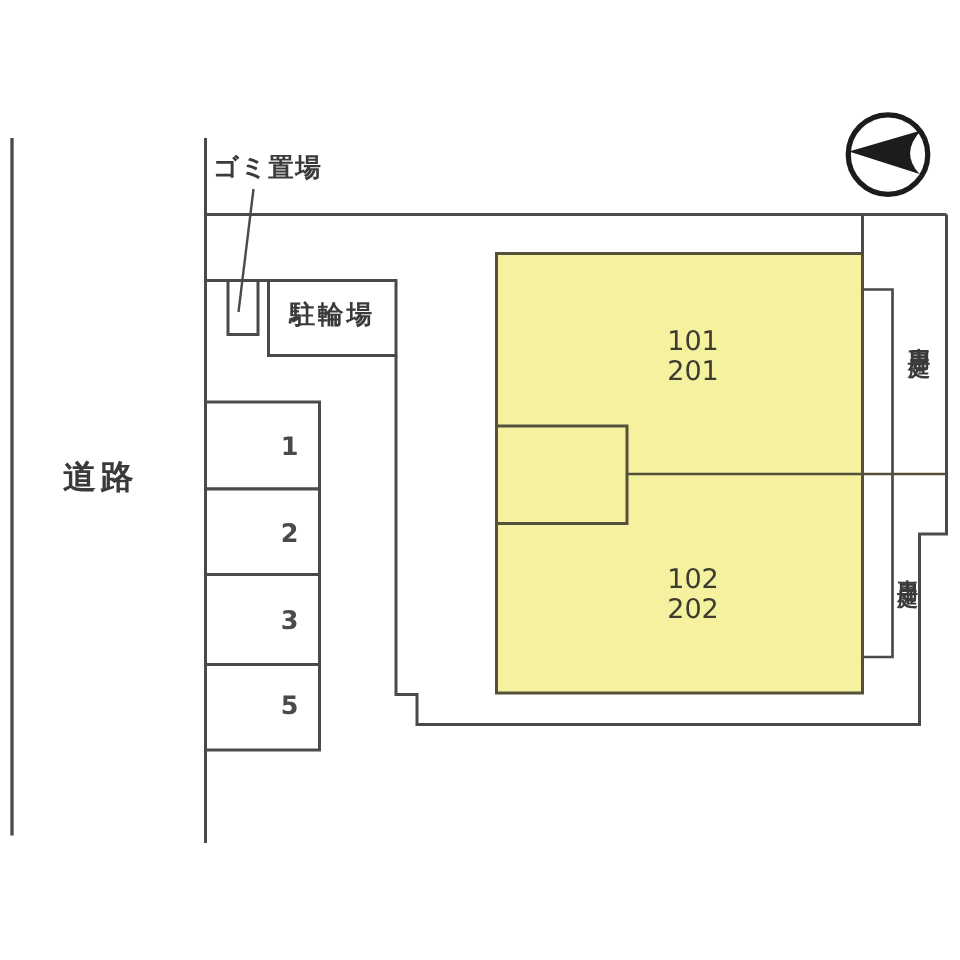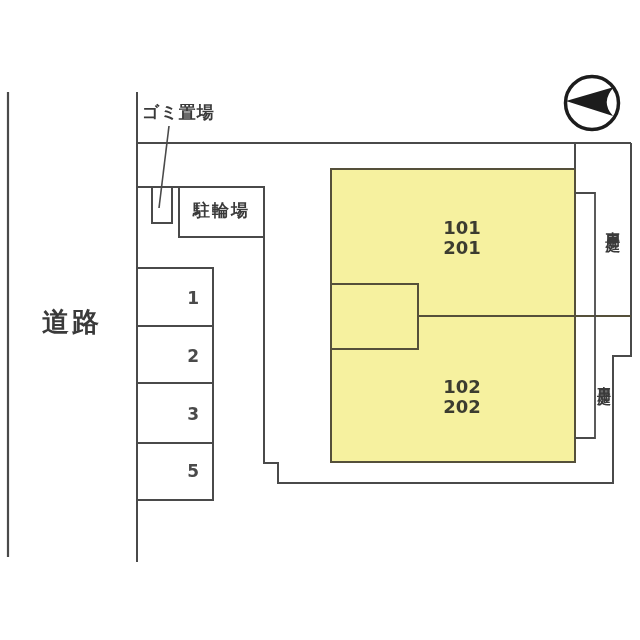--- a/index.html
+++ b/index.html
@@ -26,21 +26,21 @@
     position: absolute;
     color: #3a3a3a;
     white-space: pre-line;
     line-height: 1.18;
     -webkit-user-select: none;
     user-select: none;
   }
   .road-lbl {
     left: 42px;
     top: 306px;
-    font-size: 27px;
+    font-size: 22px;
     font-weight: bold;
     letter-spacing: 3px;
   }
   .garbage-lbl {
     left: 142px;
     top: 102px;
     font-size: 17px;
     font-weight: bold;
     letter-spacing: 1px;
     text-align: right;
@@ -64,21 +64,21 @@
   }
   .space-1 { top: 288px; }
   .space-2 { top: 346px; }
   .space-3 { top: 404px; }
   .space-5 { top: 461px; }
   .unit-lbl {
     left: 412px;
     width: 100px;
     text-align: center;
     font-size: 18px;
-    font-weight: bold;
+    font-weight: normal;
     line-height: 20px;
     color: #3c3c30;
   }
   .unit-a { top: 218px; }
   .unit-b { top: 377px; }
   .garden-lbl {
     writing-mode: vertical-rl;
     text-orientation: upright;
     font-weight: bold;
     color: #3a3a3a;

